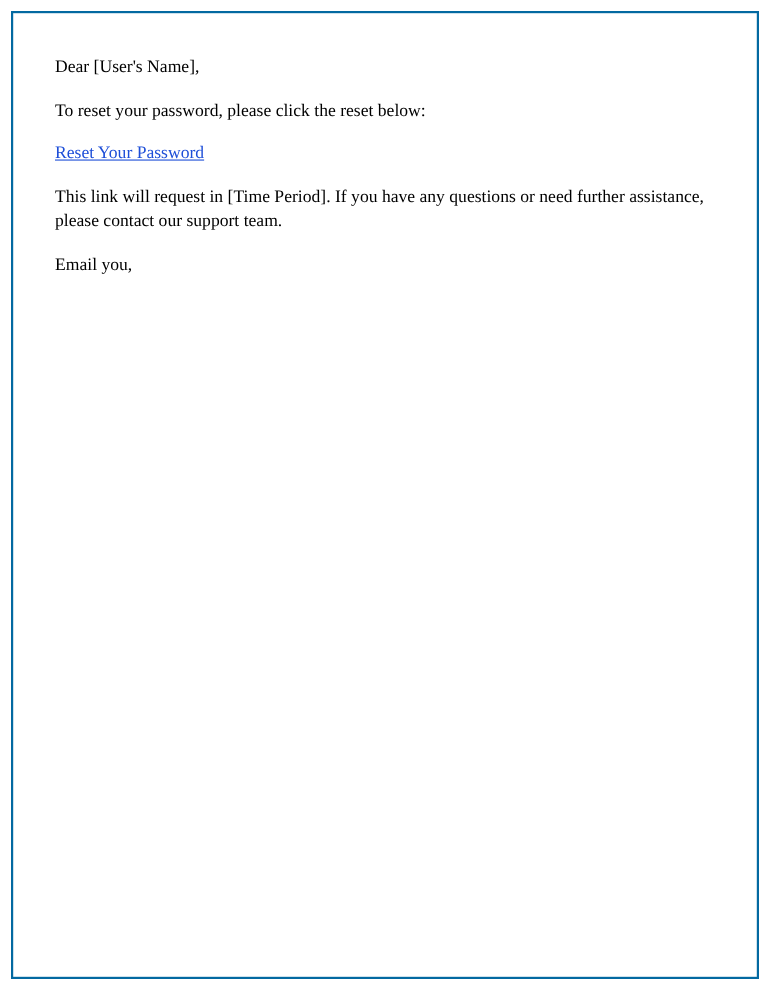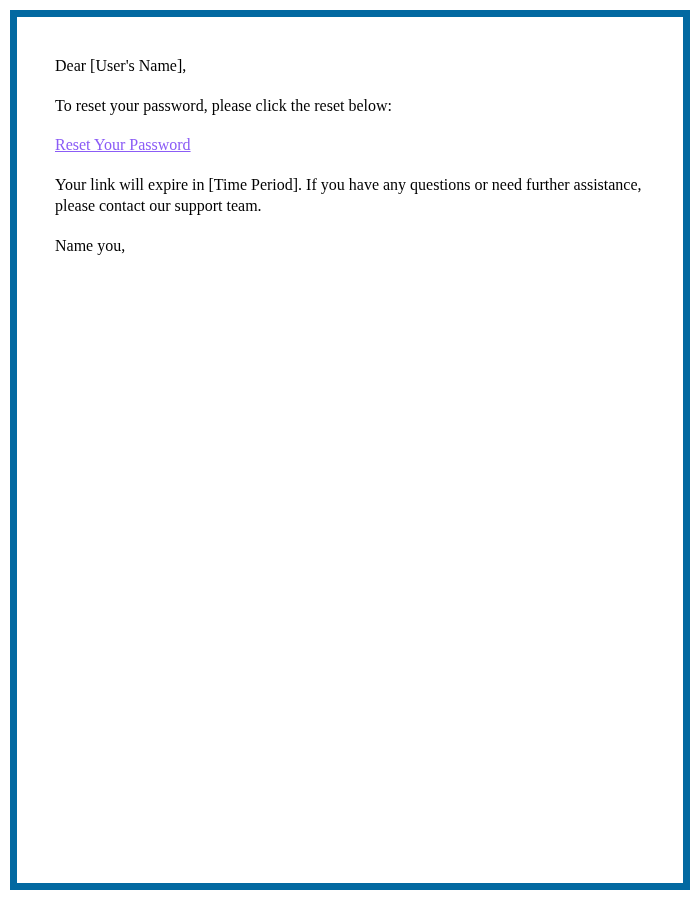--- a/index.html
+++ b/index.html
@@ -12,37 +12,37 @@
       height: 900px;
       background: #ffffff;
       font-family: "Times New Roman", Times, serif;
       font-size: 16px;
       color: #000000;
       padding: 10px;
     }
     .document-frame {
       width: 100%;
       height: 100%;
-      border: 7px solid #0369a1;
+      border: 2px solid #0369a1;
       padding: 38px 38px;
     }
     .paragraph {
       margin-bottom: 18px;
       line-height: 1.35;
     }
     .reset-link {
-      color: #8b5cf6;
+      color: #1d4ed8;
       text-decoration: underline;
       cursor: pointer;
     }
   </style>
 </head>
 <body>
 
 <div class="document-frame">
   <p class="paragraph">Dear [User's Name],</p>
   <p class="paragraph">To reset your password, please click the reset below:</p>
   <p class="paragraph">
     <a href="#" class="reset-link">Reset Your Password</a>
   </p>
-  <p class="paragraph">Your link will expire in [Time Period]. If you have any questions or need further assistance, please contact our support team.</p>
-  <p class="paragraph">Name you,</p>
+  <p class="paragraph">This link will request in [Time Period]. If you have any questions or need further assistance, please contact our support team.</p>
+  <p class="paragraph">Email you,</p>
 </div>
 
 </body></html>

